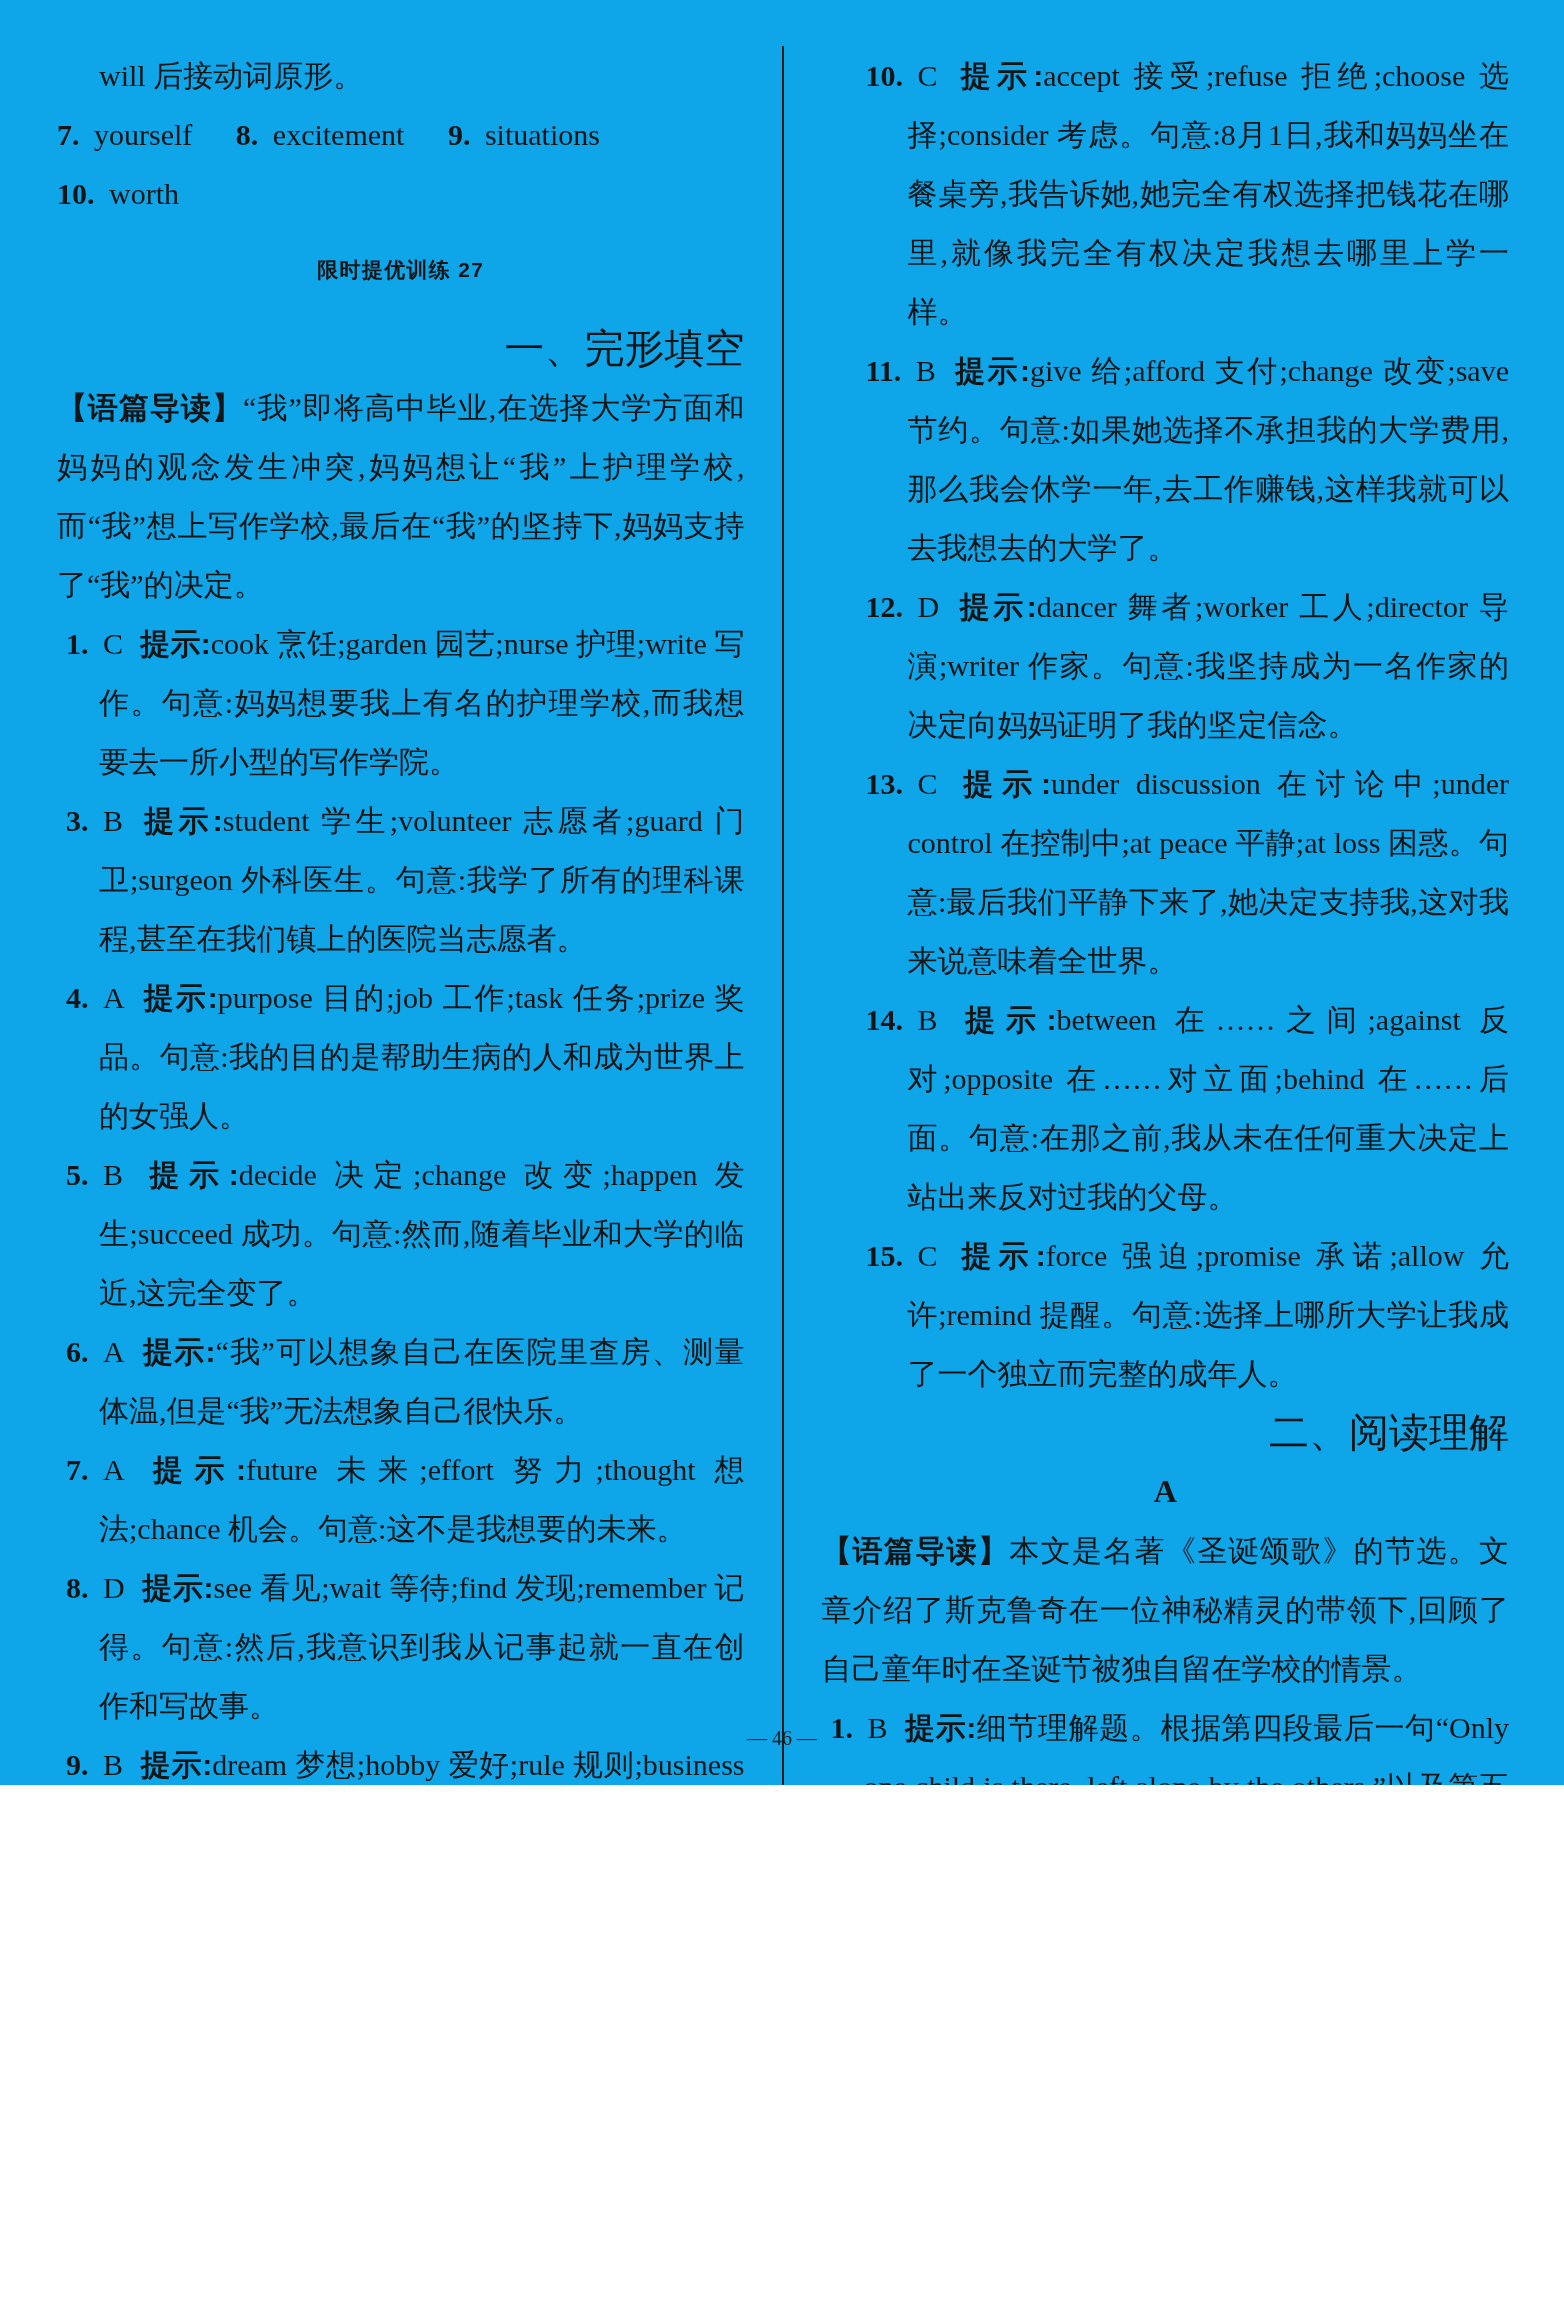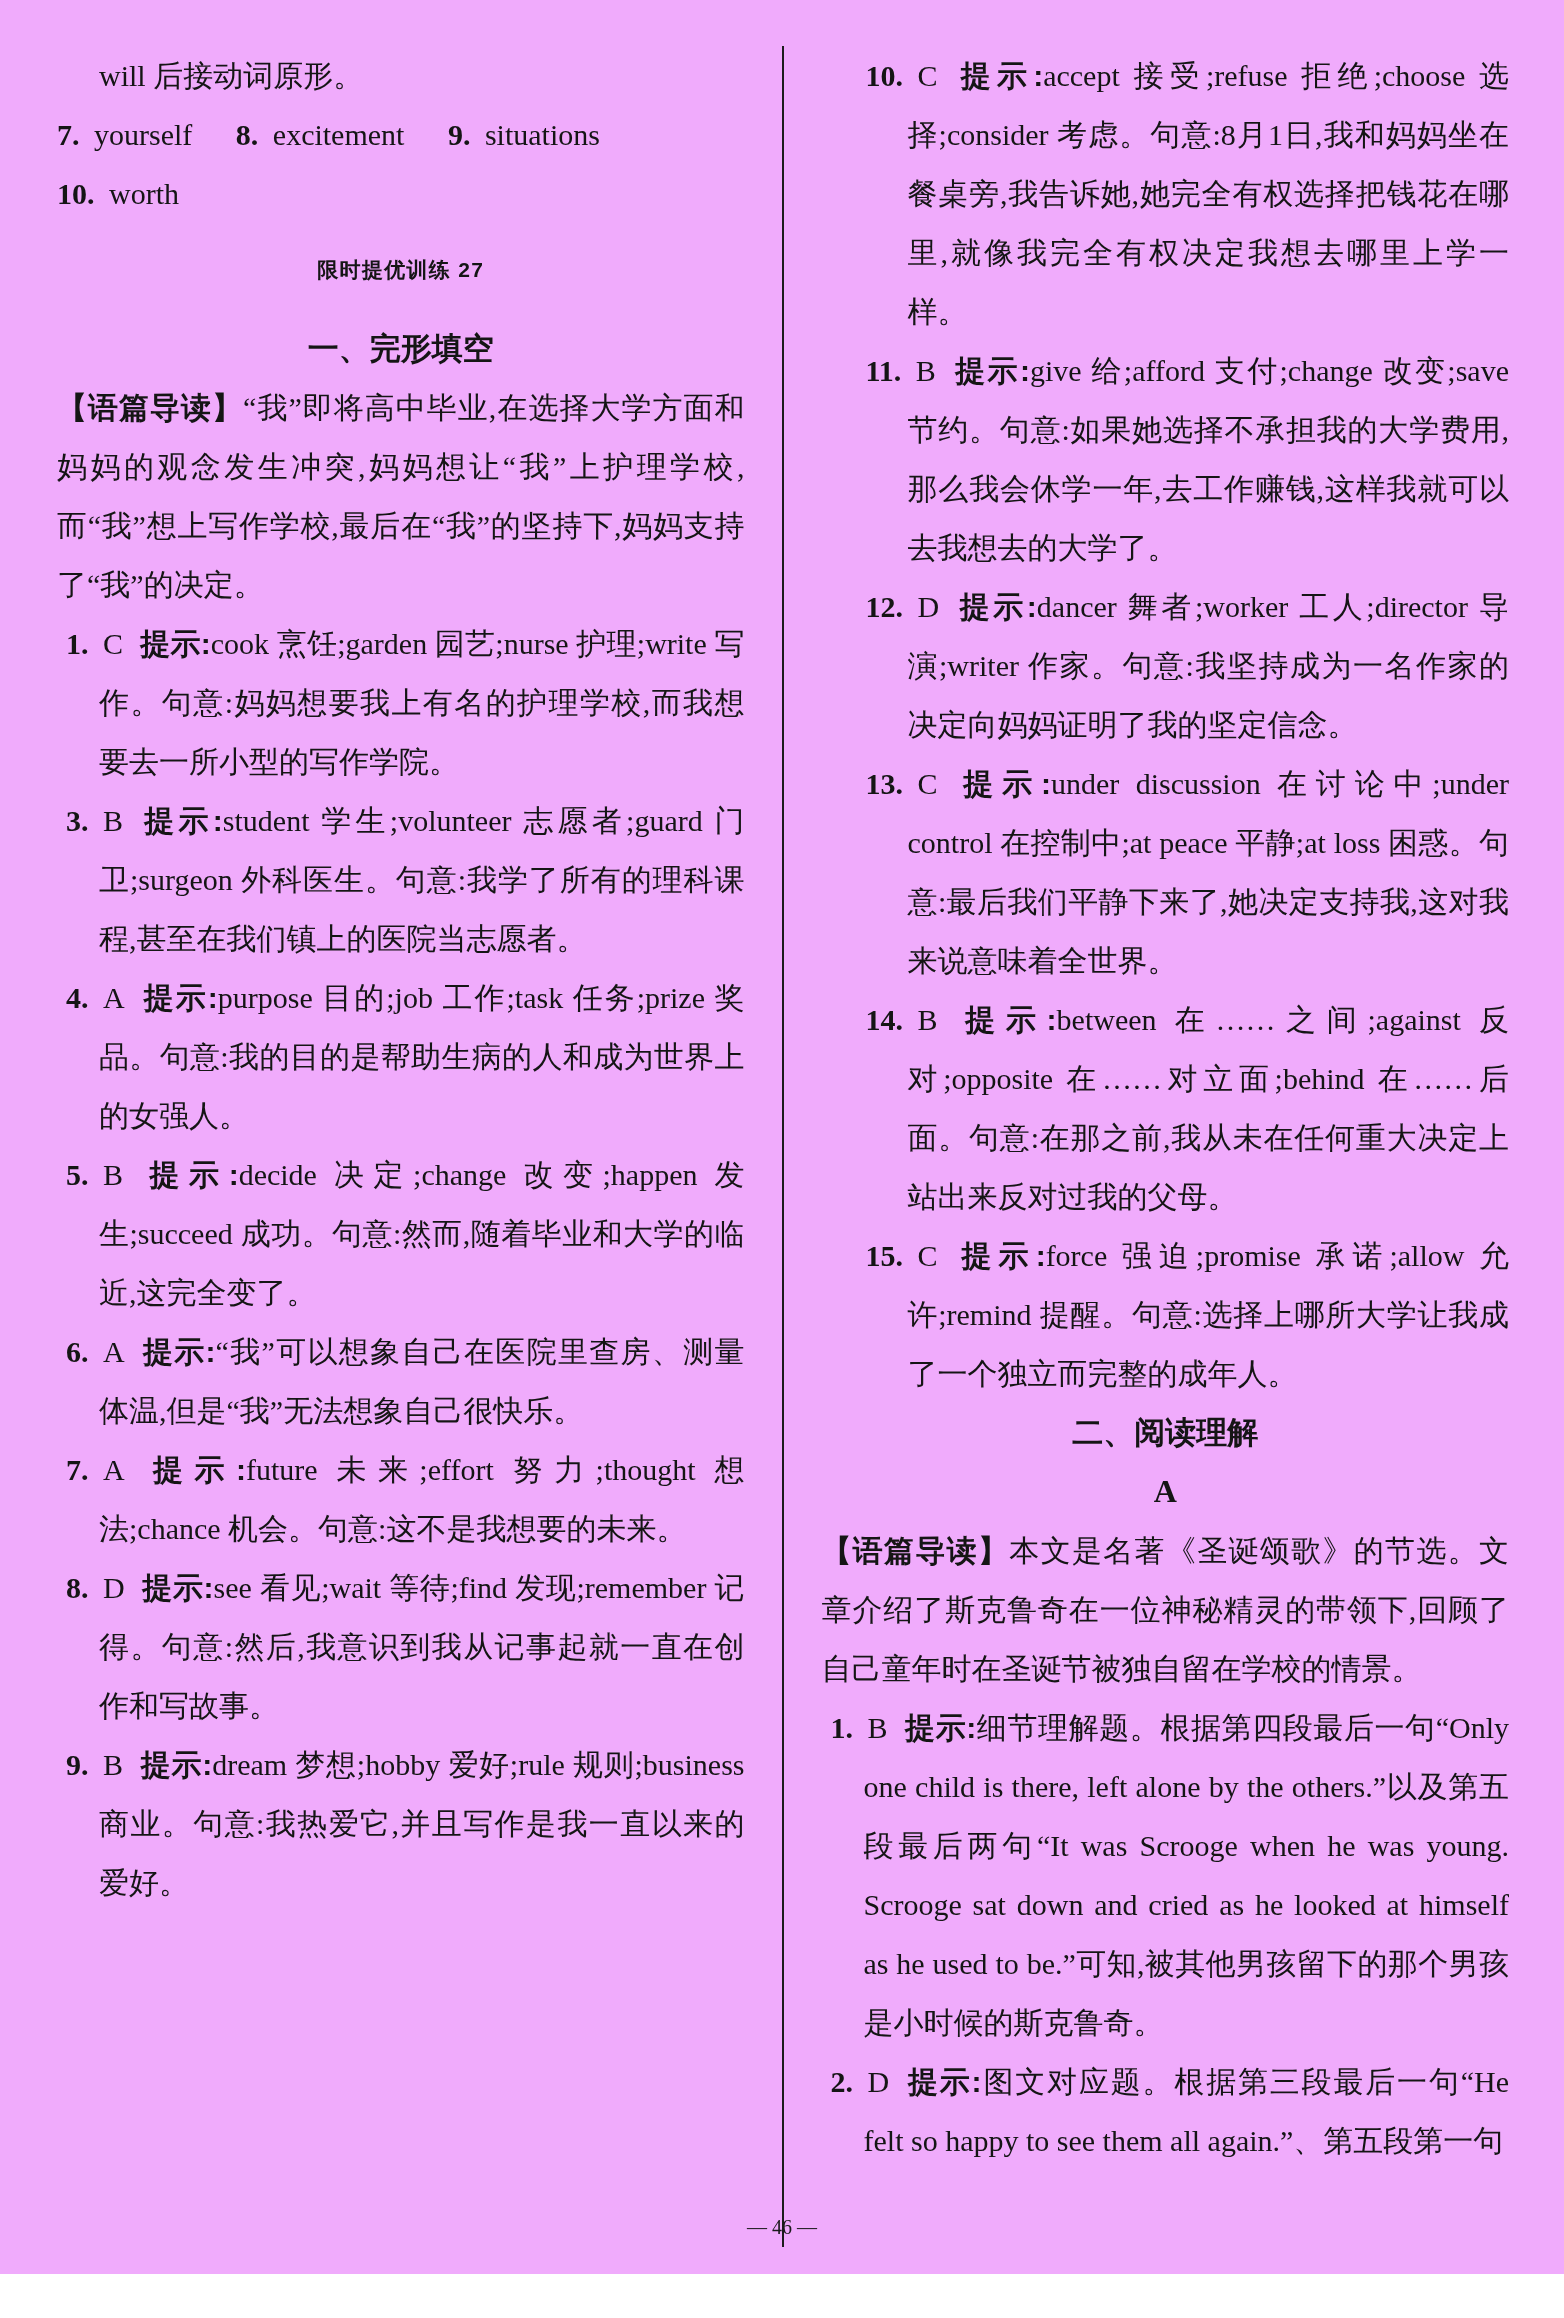--- a/index.html
+++ b/index.html
@@ -1,22 +1,22 @@
 <!DOCTYPE html>
 <html style="font-size:10.5px"><head>
 <meta charset="utf-8">
 <style>
   * { box-sizing: border-box; }
   html, body { margin: 0; padding: 0; background: #ffffff; }
 
   .page {
     position: relative;
     width: 1564px;
-    height: 2274px;
-    background: #f0abfc;
+    height: 1785px;
+    background: #0ea5e9;
     color: #151515;
     font-family: "Liberation Serif", "DejaVu Serif", serif;
     font-size: 30px;
     line-height: 59px;
     overflow: hidden;
   }
 
   .columns {
     position: absolute;
     left: 57px;
@@ -51,24 +51,24 @@
     font-family: "Liberation Sans", "DejaVu Sans", sans-serif;
     font-weight: 700;
     font-size: 21px;
     line-height: 59px;
     margin: 17px 0 20px 0;
     letter-spacing: 1.3px;
   }
 
   .sec-heading {
     font-family: "Liberation Sans", "DejaVu Sans", sans-serif;
-    font-weight: 700;
-    font-size: 31px;
+    font-weight: 400;
+    font-size: 40px;
     line-height: 59px;
-    text-align: center;
+    text-align: right;
   }
 
   .intro-label {
     font-family: "Liberation Sans", "DejaVu Sans", sans-serif;
     font-weight: 700;
   }
 
   .hint-label {
     font-family: "Liberation Sans", "DejaVu Sans", sans-serif;
     font-weight: 700;

